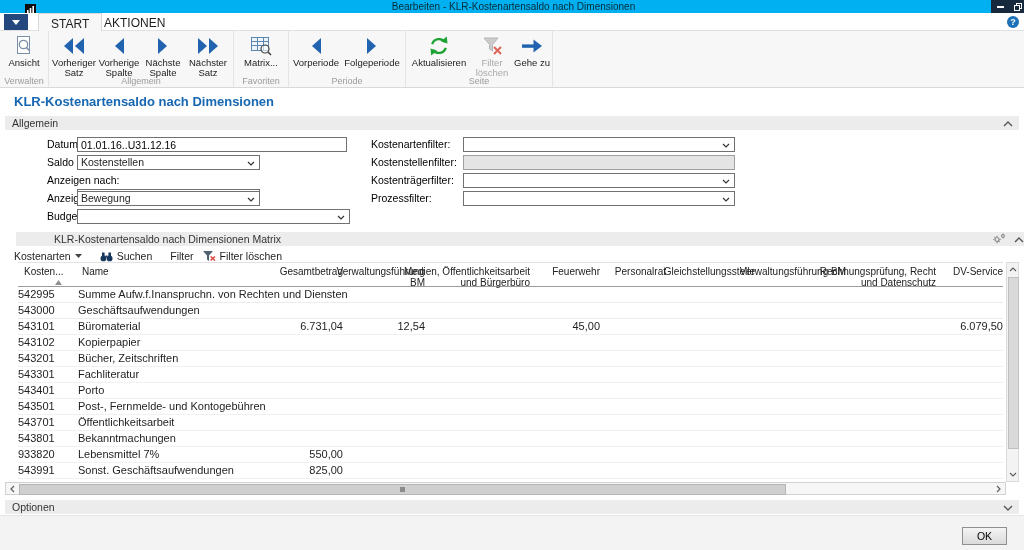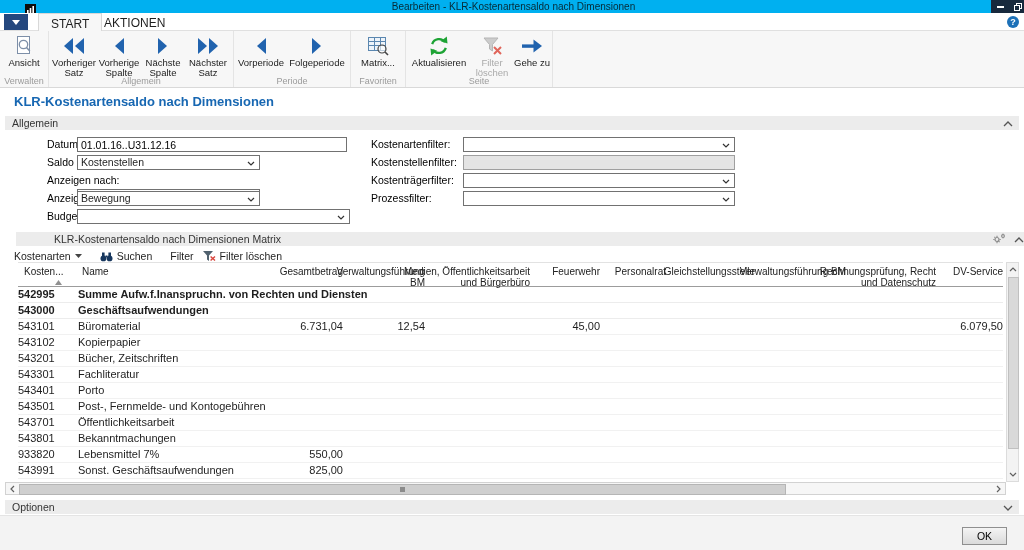--- a/index.html
+++ b/index.html
@@ -69,21 +69,21 @@
   .grid-header{left:18px;top:262px;width:985px;height:25px;border-top:1px solid #e2e2e2;border-bottom:1px solid #9c9c9c;
                box-sizing:border-box;font-size:10px;color:#222;}
   .gh{position:absolute;line-height:11px;top:3px;}
   .gh.r{text-align:right;}
   table.grid{position:absolute;left:18px;top:287px;width:985px;border-collapse:collapse;table-layout:fixed;}
   table.grid td{height:15px;padding:0;font-size:11px;line-height:15px;border-bottom:1px solid #f1f1f1;
                 white-space:nowrap;overflow:visible;}
   td.td-code{padding-left:5px;}
   td.td-name{padding-left:4px;}
   td.td-num{text-align:right;padding-right:2px;}
-  tr.row-bold td{font-weight:bold;border-bottom-color:#ececec;margin-top:36px;}
+  tr.row-bold td{font-weight:normal;border-bottom-color:#ececec;margin-top:36px;}
 
   
   .vscroll{left:1006px;top:262px;width:13px;height:220px;background:#f3f3f3;border:1px solid #dcdcdc;box-sizing:border-box;}
   .vthumb{position:absolute;left:1px;top:14px;width:9px;height:170px;background:#d9d9d9;border:1px solid #c0c0c0;}
   .varrow{position:absolute;left:0;width:11px;height:13px;display:flex;align-items:center;justify-content:center;}
   .hscroll{left:5px;top:482px;width:1001px;height:13px;background:#f6f6f6;border:1px solid #d2d2d2;box-sizing:border-box;}
   .hthumb{position:absolute;left:13px;top:1px;width:765px;height:9px;background:#cfcfcf;border:1px solid #b5b5b5;}
   .hgrip{position:absolute;left:50%;top:2px;margin-left:-3px;width:5px;height:5px;background:#8b8b8b;}
   .harrow{position:absolute;top:0;width:13px;height:11px;display:flex;align-items:center;justify-content:center;}
 
@@ -178,53 +178,53 @@
           </svg>
       </span>
       <span class="rlabel">Nächster Satz</span>
     </div>
     <div class="rgroup-label">Allgemein</div>
   </div>
 
   <div class="rgroup">
     <div class="rbtn w50">
       <span class="ricon">
-        <svg width="18" height="18">
-            <polygon points="14,1 5,9 14,17" fill="#2163ae"></polygon>
-          </svg>
-      </span>
-      <span class="rlabel">Vorperiode</span>
-    </div>
-    <div class="rbtn w62">
-      <span class="ricon">
-        <svg width="18" height="18">
-            <polygon points="4,1 13,9 4,17" fill="#2163ae"></polygon>
-          </svg>
-      </span>
-      <span class="rlabel">Folgeperiode</span>
-    </div>
-    <div class="rgroup-label">Periode</div>
-  </div>
-
-  <div class="rgroup">
-    <div class="rbtn w50">
-      <span class="ricon">
         <svg width="24" height="22">
           <rect x="2.5" y="2.5" width="17" height="13" fill="#eef4fa" stroke="#5b87b0"></rect>
           <line x1="2.5" y1="6.5" x2="19.5" y2="6.5" stroke="#5b87b0"></line>
           <line x1="2.5" y1="10.5" x2="19.5" y2="10.5" stroke="#5b87b0"></line>
           <line x1="8.5" y1="2.5" x2="8.5" y2="15.5" stroke="#5b87b0"></line>
           <line x1="14.5" y1="2.5" x2="14.5" y2="15.5" stroke="#5b87b0"></line>
           <circle cx="16" cy="14" r="4" fill="#fff" fill-opacity="0.6" stroke="#444" stroke-width="1.2"></circle>
           <line x1="19" y1="17" x2="22" y2="20" stroke="#444" stroke-width="1.6"></line>
         </svg>
       </span>
       <span class="rlabel">Matrix...</span>
     </div>
     <div class="rgroup-label">Favoriten</div>
+  </div>
+
+  <div class="rgroup">
+    <div class="rbtn w50">
+      <span class="ricon">
+        <svg width="18" height="18">
+            <polygon points="14,1 5,9 14,17" fill="#2163ae"></polygon>
+          </svg>
+      </span>
+      <span class="rlabel">Vorperiode</span>
+    </div>
+    <div class="rbtn w62">
+      <span class="ricon">
+        <svg width="18" height="18">
+            <polygon points="4,1 13,9 4,17" fill="#2163ae"></polygon>
+          </svg>
+      </span>
+      <span class="rlabel">Folgeperiode</span>
+    </div>
+    <div class="rgroup-label">Periode</div>
   </div>
 
   <div class="rgroup">
     <div class="rbtn w62">
       <span class="ricon">
         <svg width="22" height="22" viewBox="0 0 22 22">
           <path d="M4.2 9.2 A7.2 7.2 0 0 1 17 7.2" fill="none" stroke="#1da334" stroke-width="2.3"></path>
           <polygon points="18.8,1.5 19.5,8.5 12.8,6.2" fill="#1da334"></polygon>
           <path d="M17.8 12.8 A7.2 7.2 0 0 1 5 14.8" fill="none" stroke="#1da334" stroke-width="2.3"></path>
           <polygon points="3.2,20.5 2.5,13.5 9.2,15.8" fill="#1da334"></polygon>

